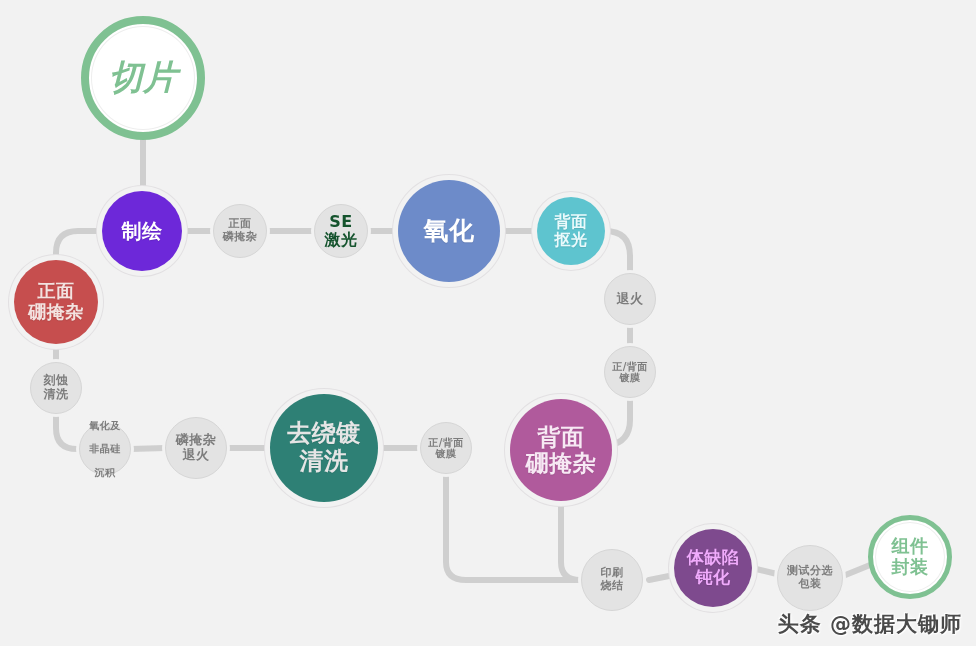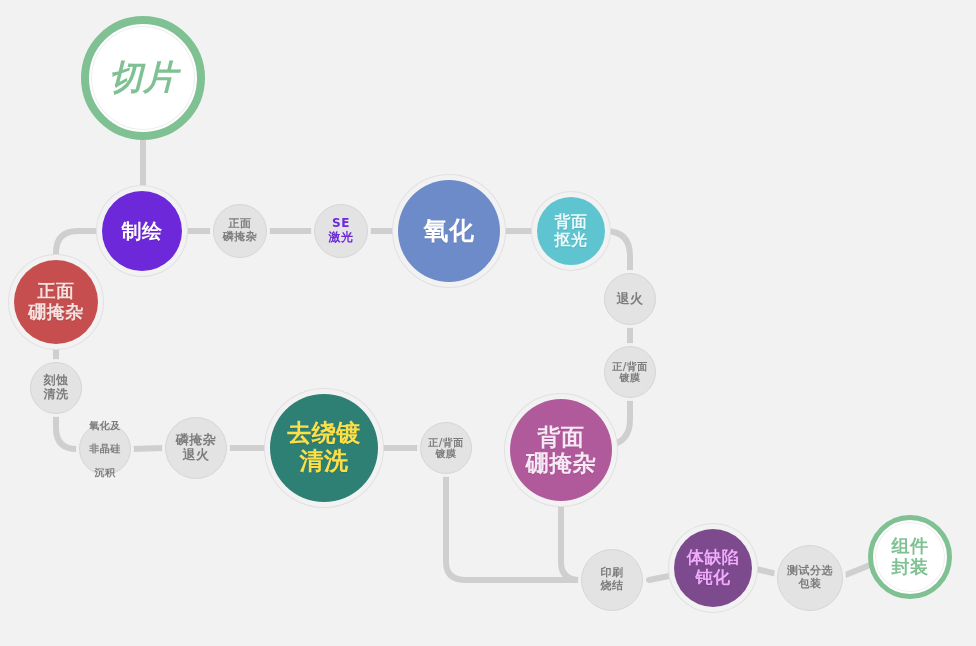--- a/index.html
+++ b/index.html
@@ -101,21 +101,21 @@
         <span class="lbl">制绘</span>
       </div>
       <div class="node major" style="left: 14px; top: 260px; width: 84px; height: 84px; font-size: 18px; color: rgb(243, 226, 224); background: rgb(198, 78, 78);">
         <span class="lbl">正面</span>
         <span class="lbl">硼掩杂</span>
       </div>
       <div class="node minor" style="left: 213px; top: 204px; width: 54px; height: 54px; font-size: 11px; color: rgb(124, 124, 124);">
         <span class="lbl">正面</span>
         <span class="lbl">磷掩杂</span>
       </div>
-      <div class="node minor" style="left: 314px; top: 204px; width: 54px; height: 54px; font-size: 12px; color: #6d28d9;">
+      <div class="node minor" style="left: 314px; top: 204px; width: 54px; height: 54px; font-size: 16px; color: #14532d;">
         <span class="lbl">SE</span>
         <span class="lbl">激光</span>
       </div>
       <div class="node major" style="left: 398px; top: 180px; width: 102px; height: 102px; font-size: 25px; color: rgb(255, 255, 255); background: rgb(109, 139, 201);">
         <span class="lbl">氧化</span>
       </div>
       <div class="node major" style="left: 537px; top: 197px; width: 68px; height: 68px; font-size: 16px; color: rgb(234, 250, 252); background: rgb(94, 196, 207);">
         <span class="lbl">背面</span>
         <span class="lbl">抠光</span>
       </div>
@@ -136,21 +136,21 @@
       </div>
       <div class="node minor" style="left: 79px; top: 423px; width: 52px; height: 52px; font-size: 10px; color: rgb(124, 124, 124); gap: 12px;">
         <span class="lbl">氧化及</span>
         <span class="lbl">非晶硅</span>
         <span class="lbl">沉积</span>
       </div>
       <div class="node minor" style="left: 165px; top: 417px; width: 62px; height: 62px; font-size: 13px; color: rgb(124, 124, 124);">
         <span class="lbl">磷掩杂</span>
         <span class="lbl">退火</span>
       </div>
-      <div class="node major" style="left: 270px; top: 394px; width: 108px; height: 108px; font-size: 24px; color: #fde047; background: rgb(46, 128, 117);">
+      <div class="node major" style="left: 270px; top: 394px; width: 108px; height: 108px; font-size: 24px; color: #e5e5e5; background: rgb(46, 128, 117);">
         <span class="lbl">去绕镀</span>
         <span class="lbl">清洗</span>
       </div>
       <div class="node minor" style="left: 420px; top: 422px; width: 52px; height: 52px; font-size: 10px; color: rgb(124, 124, 124);">
         <span class="lbl">正/背面</span>
         <span class="lbl">镀膜</span>
       </div>
       <div class="node minor" style="left: 581px; top: 549px; width: 62px; height: 62px; font-size: 11px; color: rgb(124, 124, 124);">
         <span class="lbl">印刷</span>
         <span class="lbl">烧结</span>
@@ -161,13 +161,14 @@
       </div>
       <div class="node minor" style="left: 777px; top: 545px; width: 66px; height: 66px; font-size: 11px; color: rgb(124, 124, 124); text-align: center;">
         <span class="lbl">测试分选</span>
         <span class="lbl">包装</span>
       </div>
       <div class="node terminal" style="left: 868px; top: 515px; width: 84px; height: 84px; font-size: 18px; color: rgb(127, 193, 146); border: 5px solid rgb(127, 193, 146); box-shadow: rgb(255, 255, 255) 0px 0px 0px 2px inset, rgb(238, 238, 238) 0px 0px 0px 3px inset;">
         <span class="lbl">组件</span>
         <span class="lbl">封装</span>
       </div>
     </div>
+  <div id="watermark">头条 @数据大锄师</div>
 </div>
 
 </body></html>

